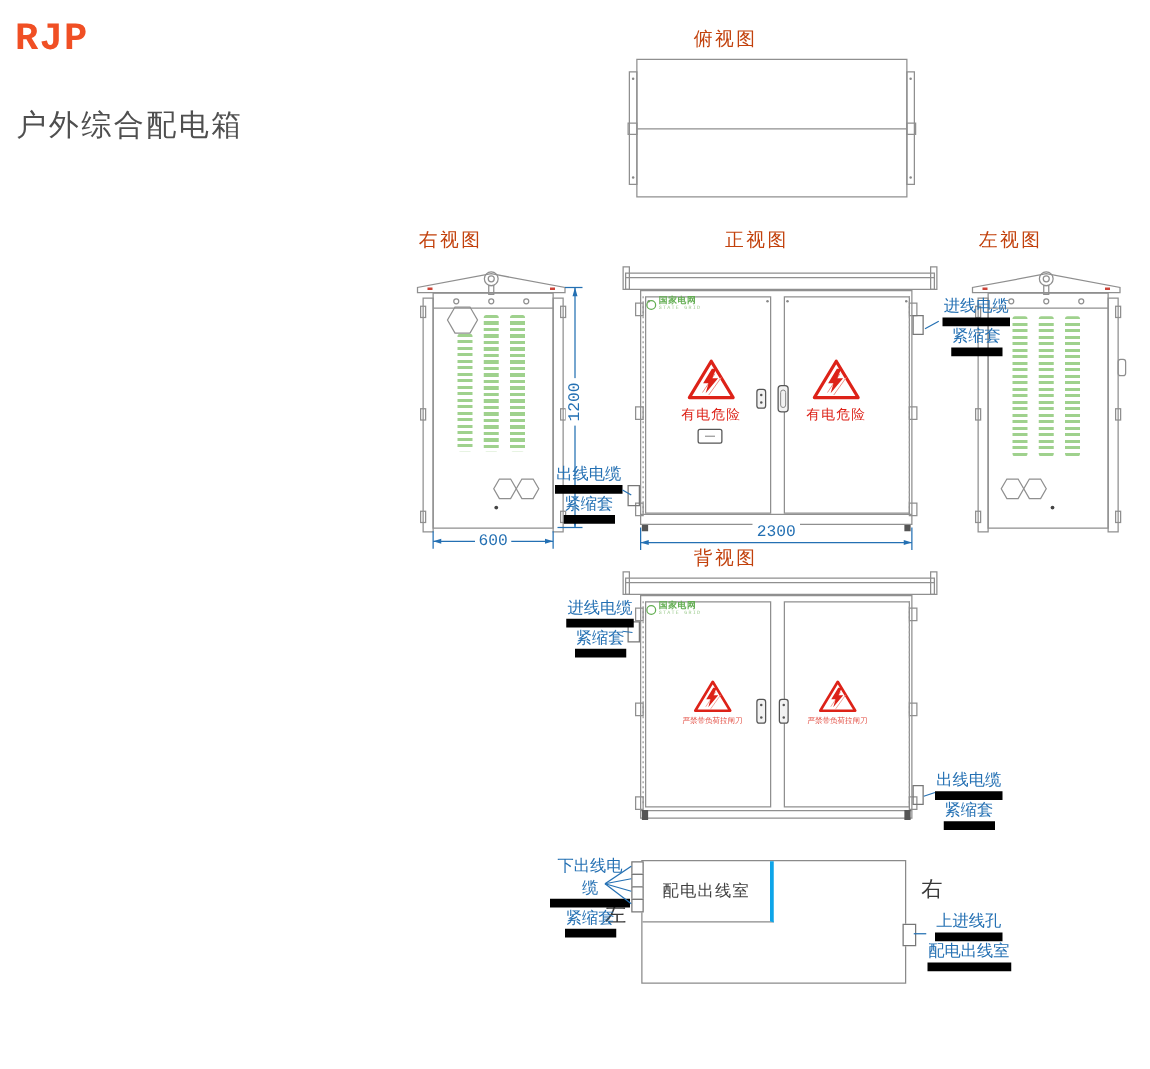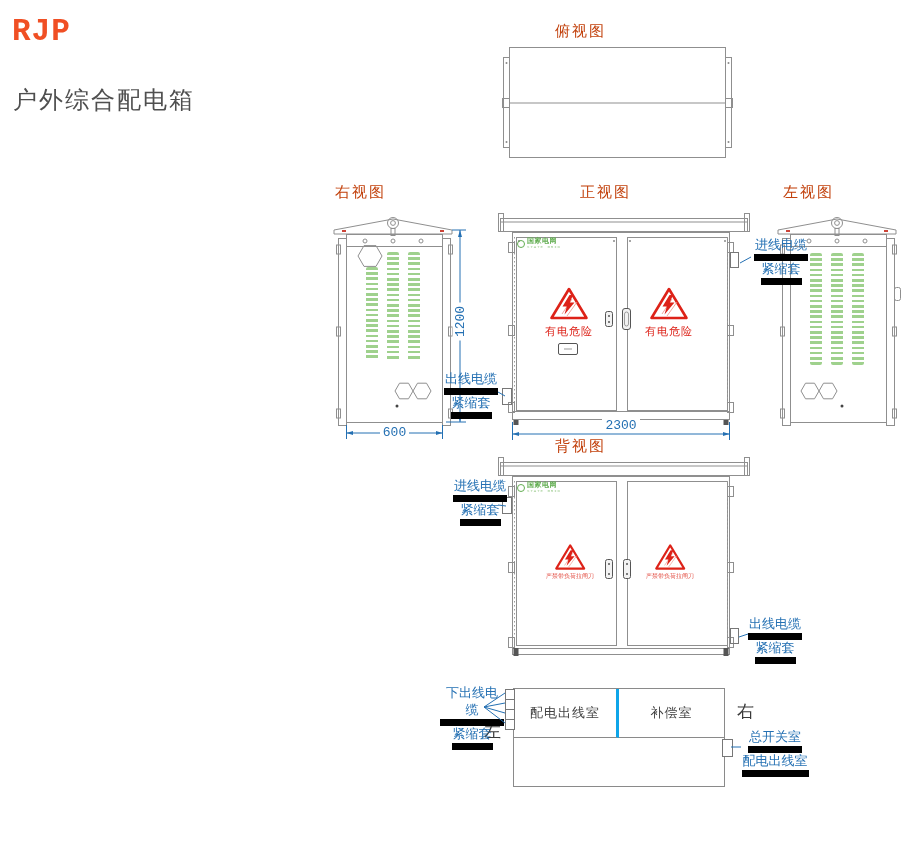--- a/index.html
+++ b/index.html
@@ -297,35 +297,34 @@
     <div><b>进线电缆</b></div>
     <div><b>紧缩套</b></div>
   </div>
   <div class="blabel" style="left:746px;top:616px;width:58px">
     <div><b>出线电缆</b></div>
     <div><b>紧缩套</b></div>
   </div>
 
   <div class="grid-table">
     <div class="grid-cell">配电出线室</div>
-    <div class="grid-cell">补偿室</div>
   </div>
   <div class="tab" style="left:505px;top:689px;width:8px;height:9px"></div>
   <div class="tab" style="left:505px;top:699px;width:8px;height:9px"></div>
   <div class="tab" style="left:505px;top:709px;width:8px;height:9px"></div>
   <div class="tab" style="left:505px;top:719px;width:8px;height:9px"></div>
   <div class="tab" style="left:722px;top:739px;width:9px;height:16px"></div>
   <div class="marker" style="left:484px;top:720px">左</div>
   <div class="marker" style="left:737px;top:700px">右</div>
   <div class="blabel" style="left:440px;top:685px;width:64px">
     <div><b>下出线电缆</b></div>
     <div><b>紧缩套</b></div>
   </div>
   <div class="blabel" style="left:740px;top:729px;width:70px">
-    <div><b>总开关室</b></div>
+    <div><b>上进线孔</b></div>
     <div><b>配电出线室</b></div>
   </div>
 
   <svg width="920" height="855" style="pointer-events:none">
     <g stroke="#2470B3" fill="none" stroke-width="1">
       <path d="M751,257 L740,263"></path>
       <path d="M498,392 L505,396"></path>
       <path d="M498,505 L506,506"></path>
       <path d="M748,634 L739,637"></path>
       <path d="M484,707 L505,693"></path>

